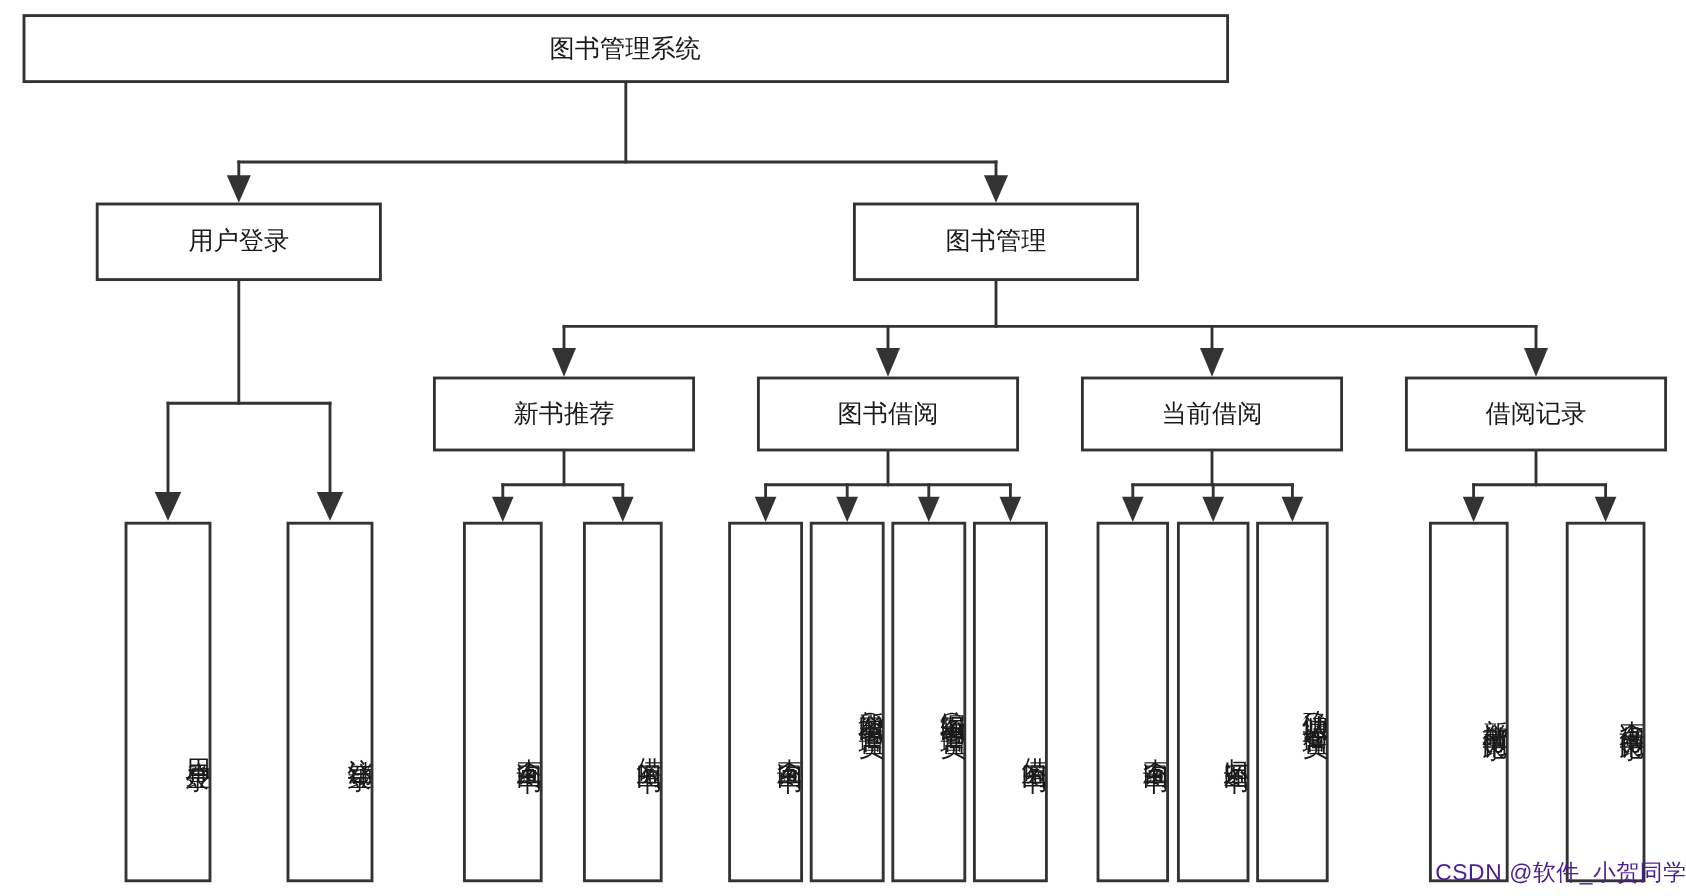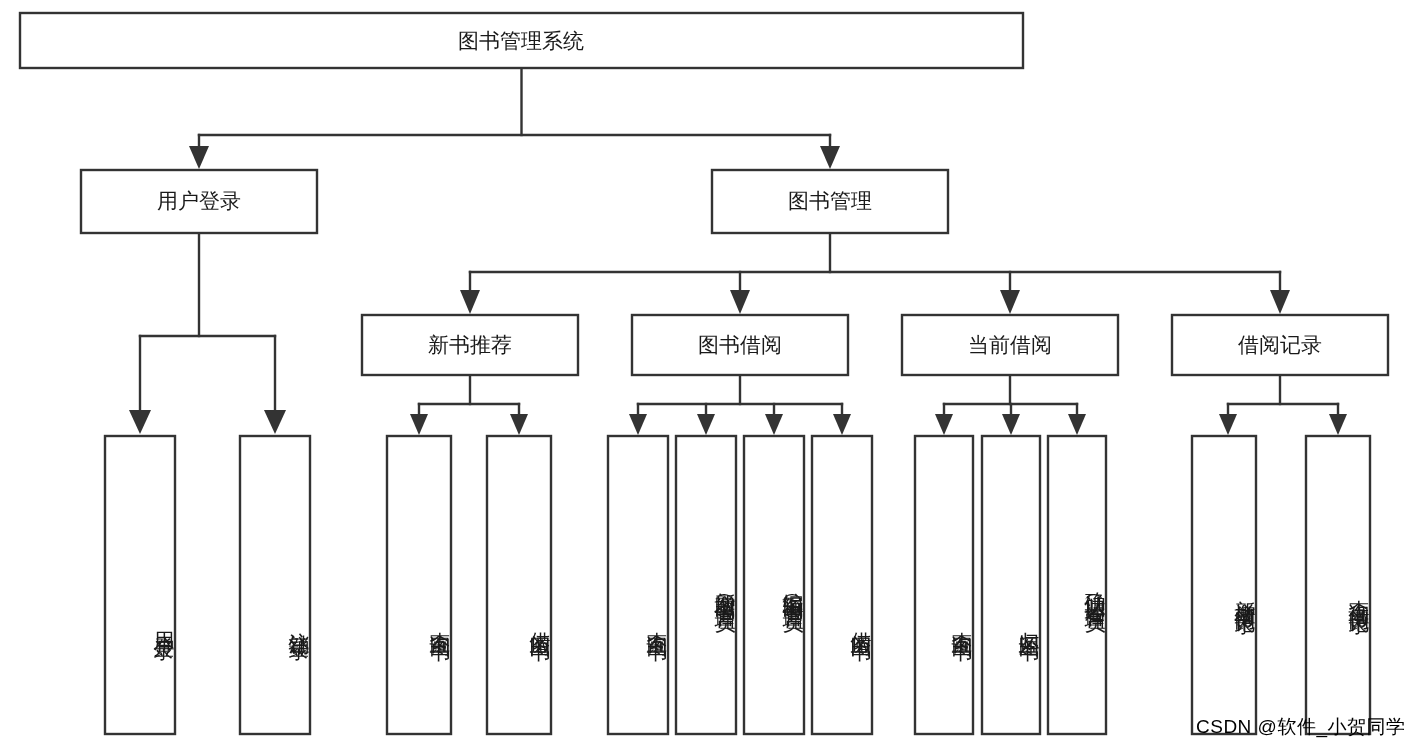--- a/index.html
+++ b/index.html
@@ -62,21 +62,21 @@
     white-space: nowrap;
     pointer-events: none;
     display: flex;
     align-items: flex-start;
     justify-content: center;
   }
   .watermark {
     position: absolute;
     font-family: "Liberation Sans", "DejaVu Sans", sans-serif;
     font-size: 19px;
-    color: #000000;
+    color: #4c1d95;
     white-space: nowrap;
     letter-spacing: 0.5px;
   }
 </style>
 </head>
 <body>
 
 <div id="diagram-root">
 
   <svg class="diagram-svg" viewBox="0 0 1405 747">

